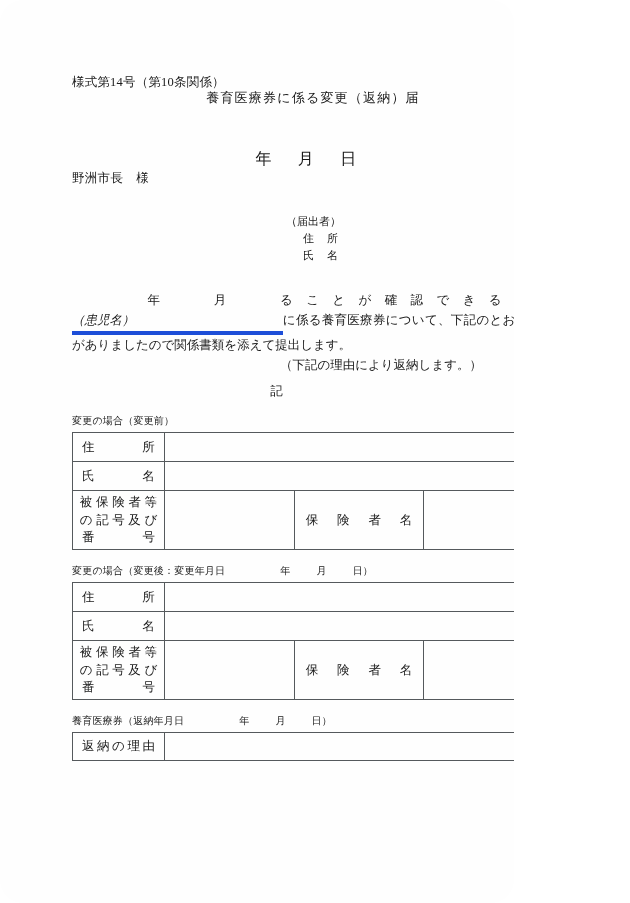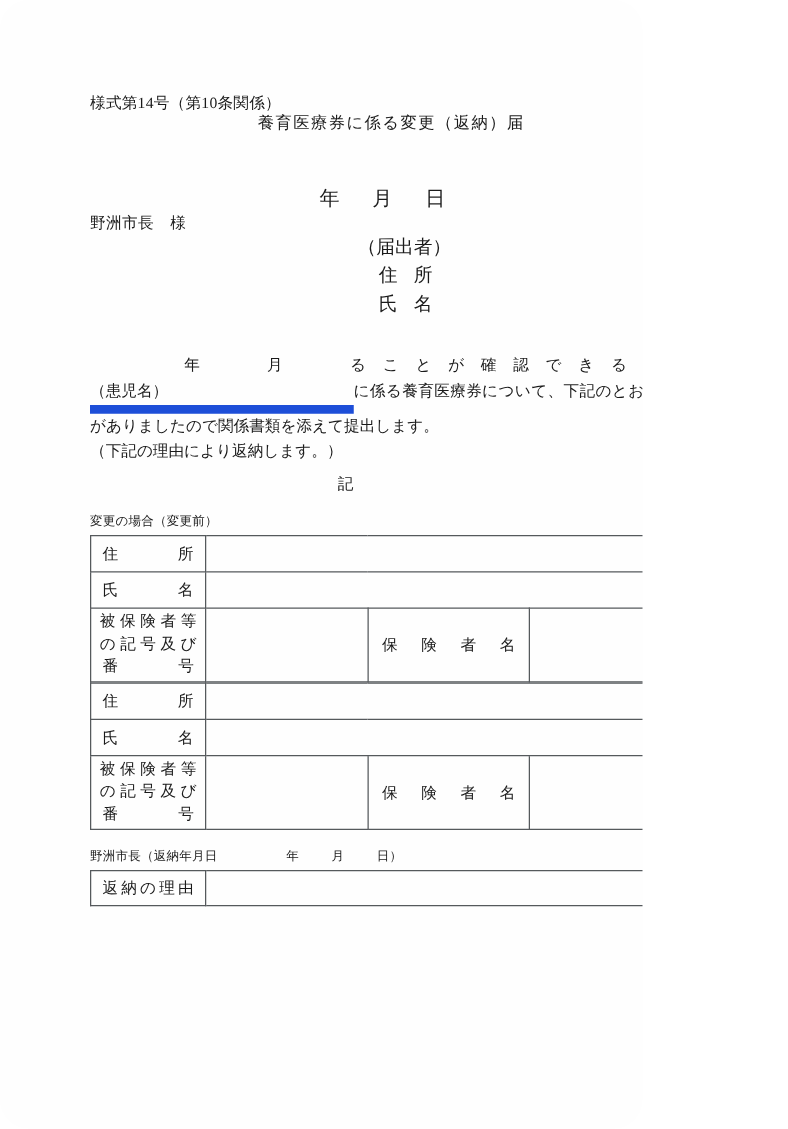--- a/index.html
+++ b/index.html
@@ -51,47 +51,49 @@
   .date-line-top .sp { display: inline-block; width: 26px; }
 
   .addressee {
     font-size: 12.5px;
     letter-spacing: 0.3px;
     white-space: nowrap;
   }
   .addressee .gap { display: inline-block; width: 13px; }
 
   .submitter {
-    font-size: 15px;
+    margin-top: 26px;
+    font-size: 11px;
     padding-left: 214px;
     line-height: 1.55;
     white-space: nowrap;
   }
   .submitter .row2 { padding-left: 17px; }
   .submitter .wide { display: inline-block; width: 13px; }
 
   
   .body-block {
     margin-top: 26px;
     font-size: 12.5px;
     line-height: 1.62;
     text-align: justify;
   }
   .body-block .lead-indent { display: inline-block; width: 62px; }
   .body-block .sp { display: inline-block; width: 27px; }
   .fill-name {
-    border-bottom: 7px solid #1d4ed8;
+    border-bottom: 4px solid #1d4ed8;
     display: inline-block;
     padding-bottom: 1px;
+    font-style: italic;
   }
   .fill-name .blank { display: inline-block; width: 148px; }
 
   .centered-note {
     font-size: 12.5px;
-    text-align: left;
+    text-align: right;
     margin-top: 2px;
     padding-right: 72px;
     white-space: nowrap;
   }
   .ki-mark {
     font-size: 12.5px;
     text-align: center;
     margin-top: 9px;
     padding-right: 72px;
     letter-spacing: 1px;
@@ -266,20 +268,23 @@
             <span>険</span>
             <span>者</span>
             <span>名</span>
           </div>
         </td>
         <td></td>
       </tr>
     </tbody>
       </table>
 
+    <div class="section-caption">
+      <span>変更の場合（変更後：変更年月日</span><span class="lead"></span><span>年</span><span class="sp"></span><span>月</span><span class="sp"></span><span>日）</span>
+    </div>
 
     <table class="form-table">
       <tbody>
           <tr>
         <td class="label-cell">
           <div class="spread">
             <span>住</span>
             <span>所</span>
           </div>
         </td>
@@ -325,21 +330,21 @@
             <span>者</span>
             <span>名</span>
           </div>
         </td>
         <td></td>
       </tr>
     </tbody>
       </table>
 
     <div class="section-caption">
-      <span>野洲市長（返納年月日</span><span class="lead"></span><span>年</span><span class="sp"></span><span>月</span><span class="sp"></span><span>日）</span>
+      <span>養育医療券（返納年月日</span><span class="lead"></span><span>年</span><span class="sp"></span><span>月</span><span class="sp"></span><span>日）</span>
     </div>
 
     <table class="form-table">
       <tbody>
           <tr>
         <td class="reason-label">
           <div class="spread">
             <span>返</span>
             <span>納</span>
             <span>の</span>

